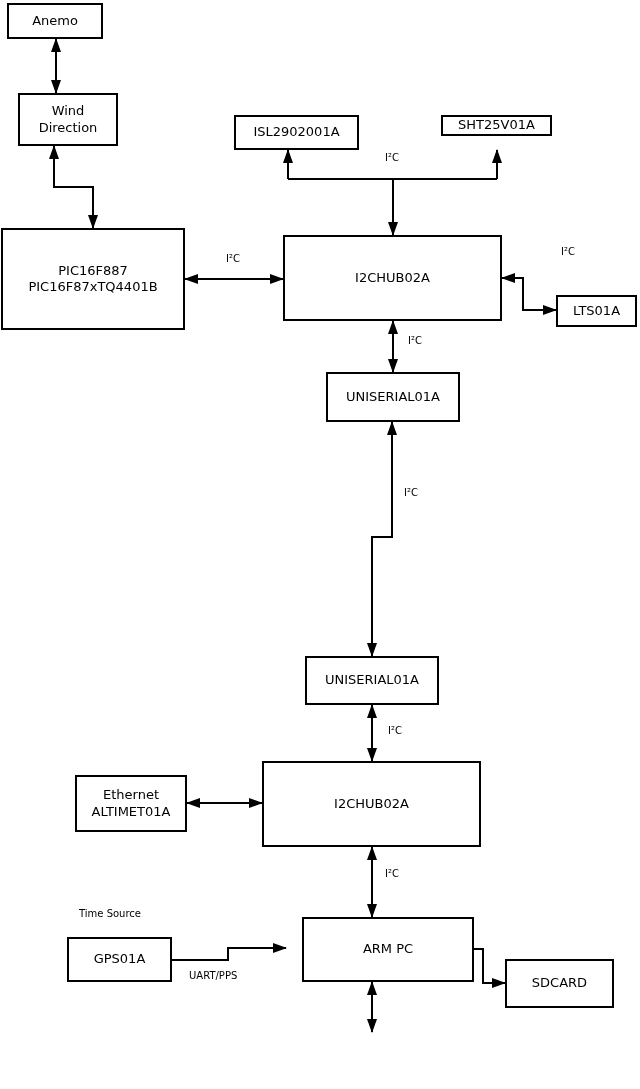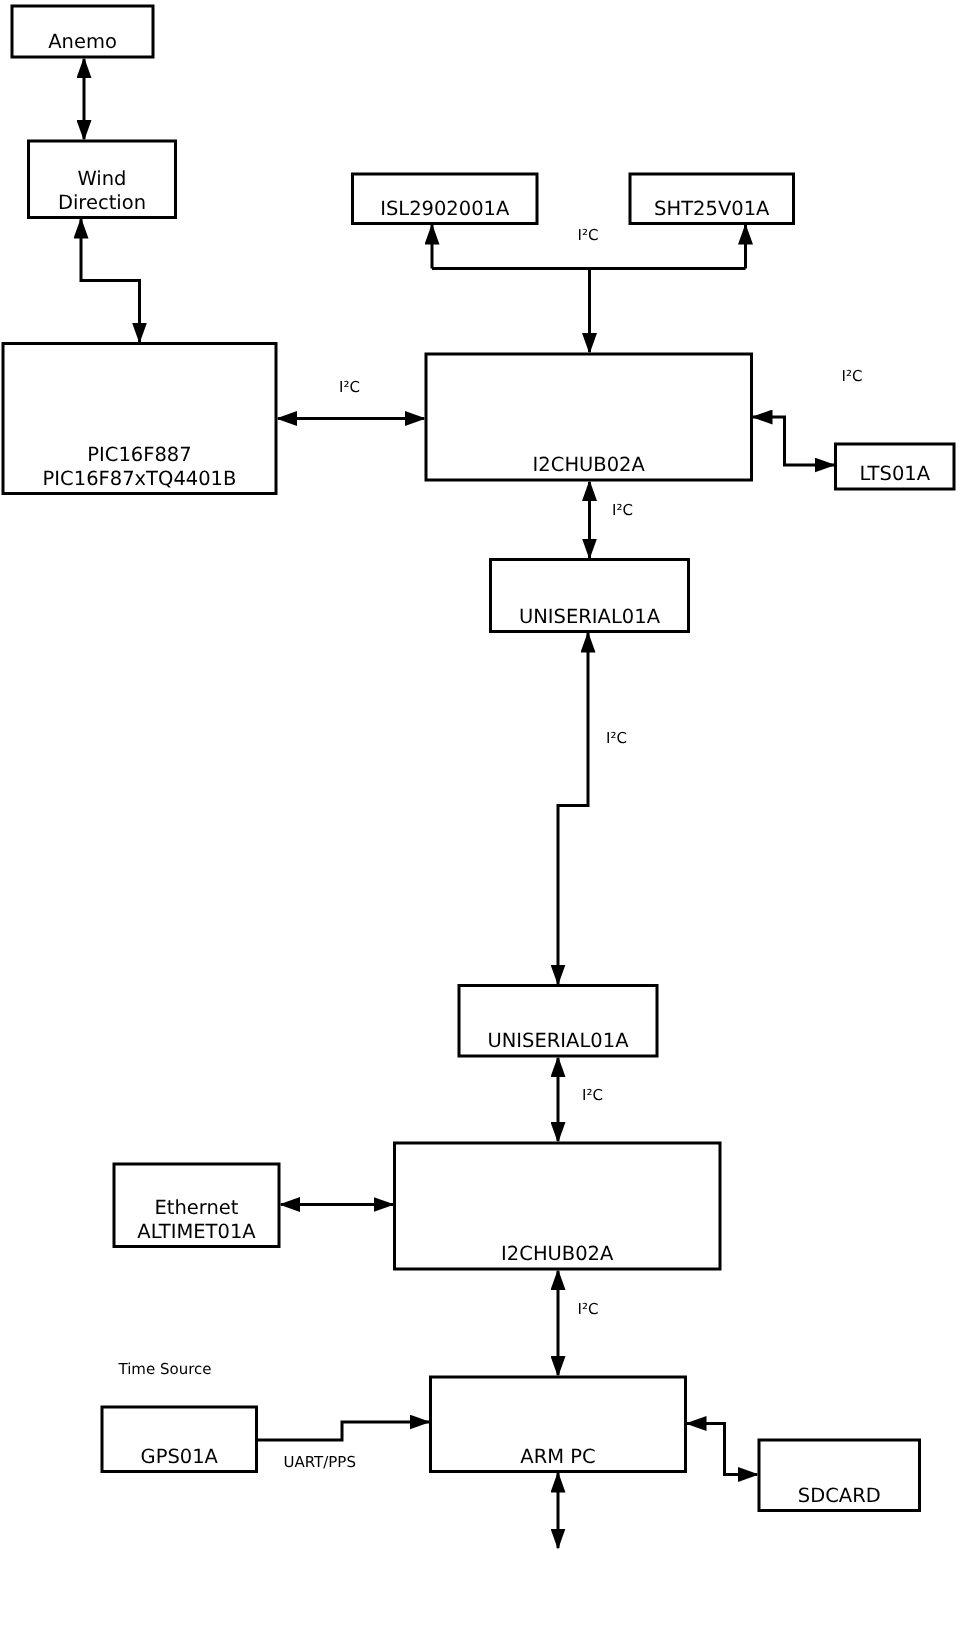--- a/index.html
+++ b/index.html
@@ -27,21 +27,21 @@
     fill: none;
     stroke: #000000;
     stroke-width: 2;
   }
   .node {
     position: absolute;
     box-sizing: border-box;
     border: 2px solid #000000;
     background: #ffffff;
     display: flex;
-    align-items: flex-end;
+    align-items: center;
     justify-content: center;
     text-align: center;
     font-size: 13px;
     line-height: 1.25;
   }
   .node span {
     white-space: pre-line;
   }
   .edge-label {
     position: absolute;
@@ -103,21 +103,21 @@
 
   <div class="node" style="left:1px;top:228px;width:184px;height:102px">
     <span>PIC16F887
 PIC16F87xTQ4401B</span>
   </div>
 
   <div class="node" style="left:234px;top:115px;width:125px;height:35px">
     <span>ISL2902001A</span>
   </div>
 
-  <div class="node" style="left:419px;top:115px;width:111px;height:35px">
+  <div class="node" style="left:441px;top:115px;width:111px;height:21px">
     <span>SHT25V01A</span>
   </div>
 
   <div class="node" style="left:283px;top:235px;width:219px;height:86px">
     <span>I2CHUB02A</span>
   </div>
 
   <div class="node" style="left:556px;top:295px;width:81px;height:32px">
     <span>LTS01A</span>
   </div>
@@ -132,21 +132,21 @@
 
   <div class="node" style="left:262px;top:761px;width:219px;height:86px">
     <span>I2CHUB02A</span>
   </div>
 
   <div class="node" style="left:75px;top:775px;width:112px;height:57px">
     <span>Ethernet
 ALTIMET01A</span>
   </div>
 
-  <div class="node" style="left:286px;top:917px;width:172px;height:65px">
+  <div class="node" style="left:302px;top:917px;width:172px;height:65px">
     <span>ARM PC</span>
   </div>
 
   <div class="node" style="left:67px;top:937px;width:105px;height:45px">
     <span>GPS01A</span>
   </div>
 
   <div class="node" style="left:505px;top:959px;width:109px;height:49px">
     <span>SDCARD</span>
   </div>

